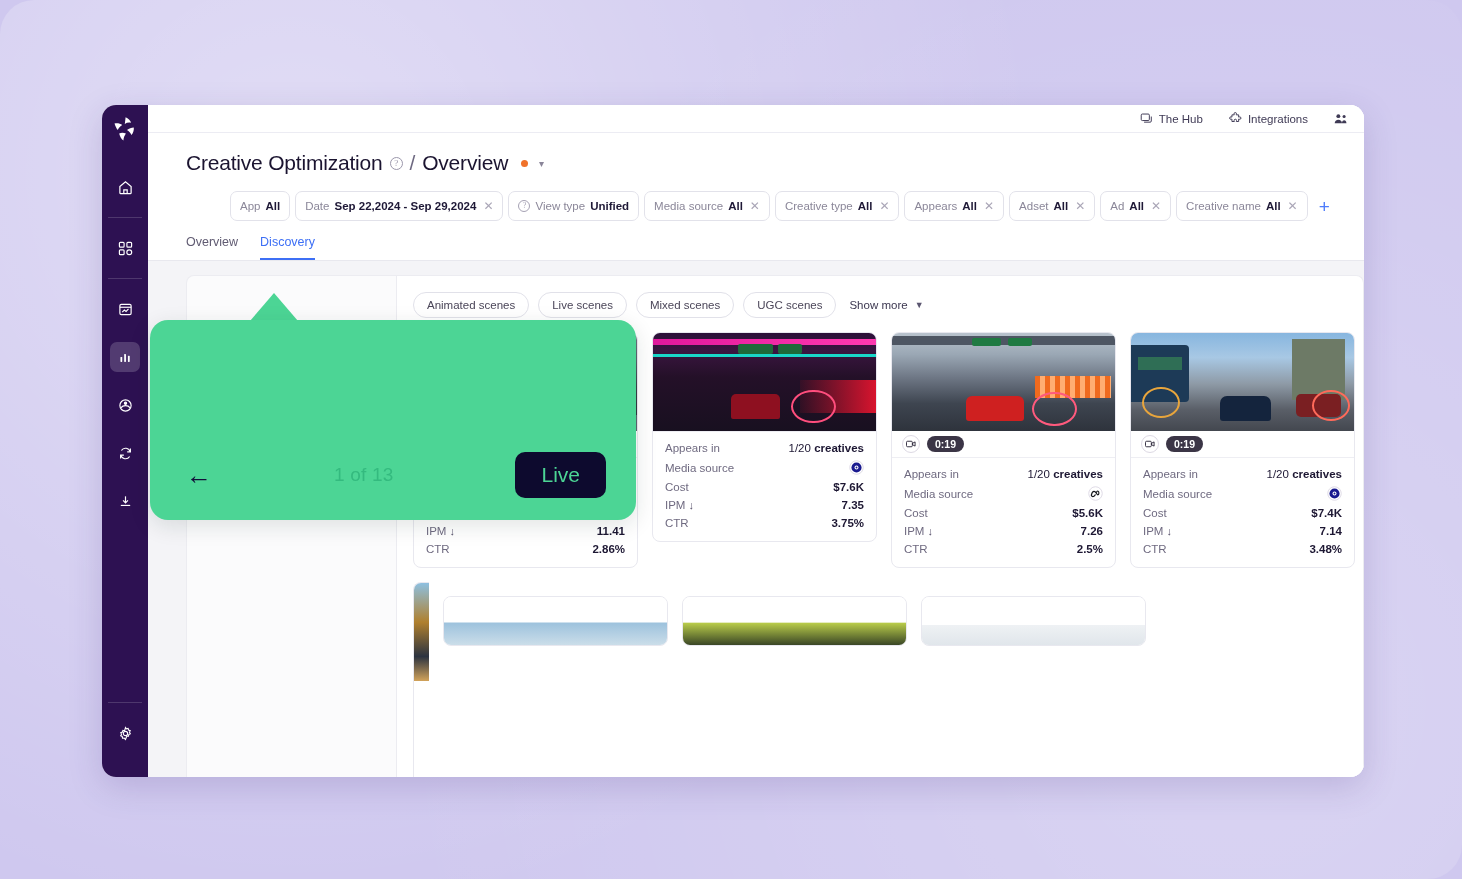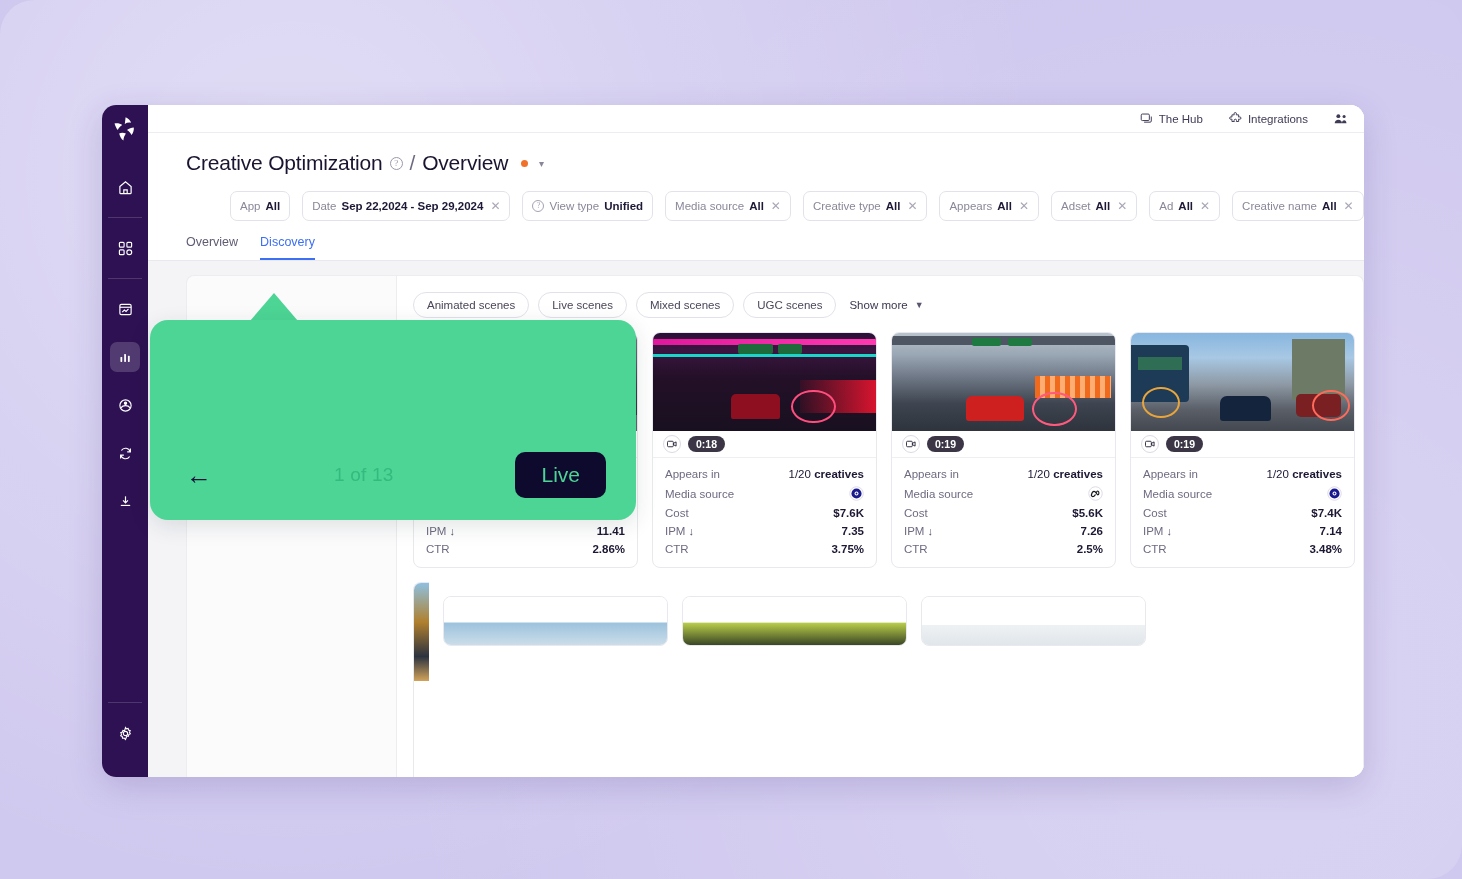--- a/index.html
+++ b/index.html
@@ -95,21 +95,21 @@
   .q-icon {
     width: 13px; height: 13px; border-radius: 50%;
     border: 1.2px solid #9b97ab; color: #9b97ab;
     font-size: 9px; line-height: 11px; text-align: center;
     display: inline-block; font-family: "Liberation Serif", serif;
   }
   .orange-dot { width: 7px; height: 7px; border-radius: 50%; background: #f0722a; display:inline-block; margin-left: 6px; }
   .caret-sm { color: #8a8599; font-size: 10px; margin-left: 4px; }
 
   
-  #filter-bar { display: flex; align-items: center; gap: 12px; margin-top: 16px; flex-wrap: nowrap; padding-left: 44px; }
+  #filter-bar { display: flex; align-items: center; gap: 5px; margin-top: 16px; flex-wrap: nowrap; padding-left: 44px; }
   .chip {
     border: 1px solid #e2e2ea;
     border-radius: 7px;
     height: 30px;
     display: flex; align-items: center; gap: 5px;
     padding: 0 9px;
     font-size: 11.5px;
     color: #8b8799;
     background: #fff;
     white-space: nowrap;
@@ -581,29 +581,20 @@
             <div class="creative-card">
               <div class="thumb" style="background:linear-gradient(180deg,#2b1038 0%,#3a1540 18%,#241028 45%,#181020 100%);">
                 <div style="position:absolute;left:0;top:6%;width:100%;height:6%;background:linear-gradient(90deg,#e0189c,#ff3ab0);"></div>
                 <div style="position:absolute;left:0;top:21%;width:100%;height:3%;background:#19d6c8;"></div>
                 <div style="position:absolute;left:38%;top:11%;width:16%;height:10%;background:#1d6a3a;border-radius:2px;"></div>
                 <div style="position:absolute;left:56%;top:11%;width:11%;height:10%;background:#1d6a3a;border-radius:2px;"></div>
                 <div style="position:absolute;right:0;top:48%;width:34%;height:34%;background:linear-gradient(90deg,rgba(200,20,40,.1),#d8142e);"></div>
                 <div style="position:absolute;left:35%;top:62%;width:22%;height:26%;background:#8e1020;border-radius:5px 5px 2px 2px;"></div>
                 <div style="position:absolute;left:62%;top:58%;width:20%;height:34%;border:2.5px solid #ff4e7d;border-radius:50%;"></div>
               </div>
-              <div class="thumb-bar">
-                <span class="vid-icon">
-                  <svg width="10" height="8" viewBox="0 0 12 9" fill="none" stroke="#2a2438" stroke-width="1.1">
-                    <rect x=".6" y="1.2" width="7" height="6.6" rx="1.3"></rect>
-                    <path d="M7.9 3.6l3-1.6v5l-3-1.6z"></path>
-                  </svg>
-                </span>
-                <span class="duration">0:18</span>
-              </div>
               <div class="metrics">
                 <div class="metric-row">
                   <span>Appears in</span>
                   <span class="val"><span>1/20</span> <b>creatives</b></span>
                 </div>
                 <div class="metric-row">
                   <span>Media source</span>
                   <span class="ms-icon">
                     <svg width="15" height="15" viewBox="0 0 16 16">
                         <circle cx="8" cy="8" r="7.2" fill="#fff" stroke="#ddd9e4" stroke-width="1"></circle>

